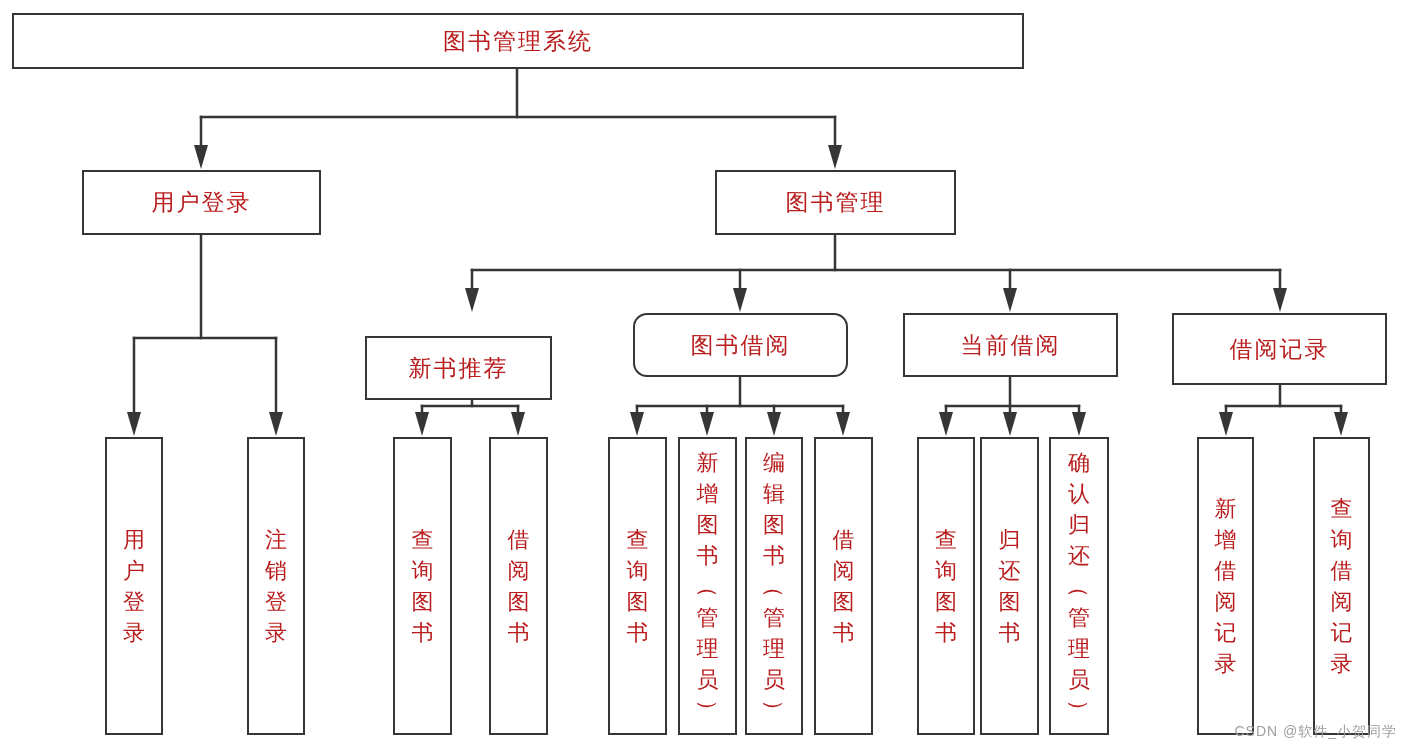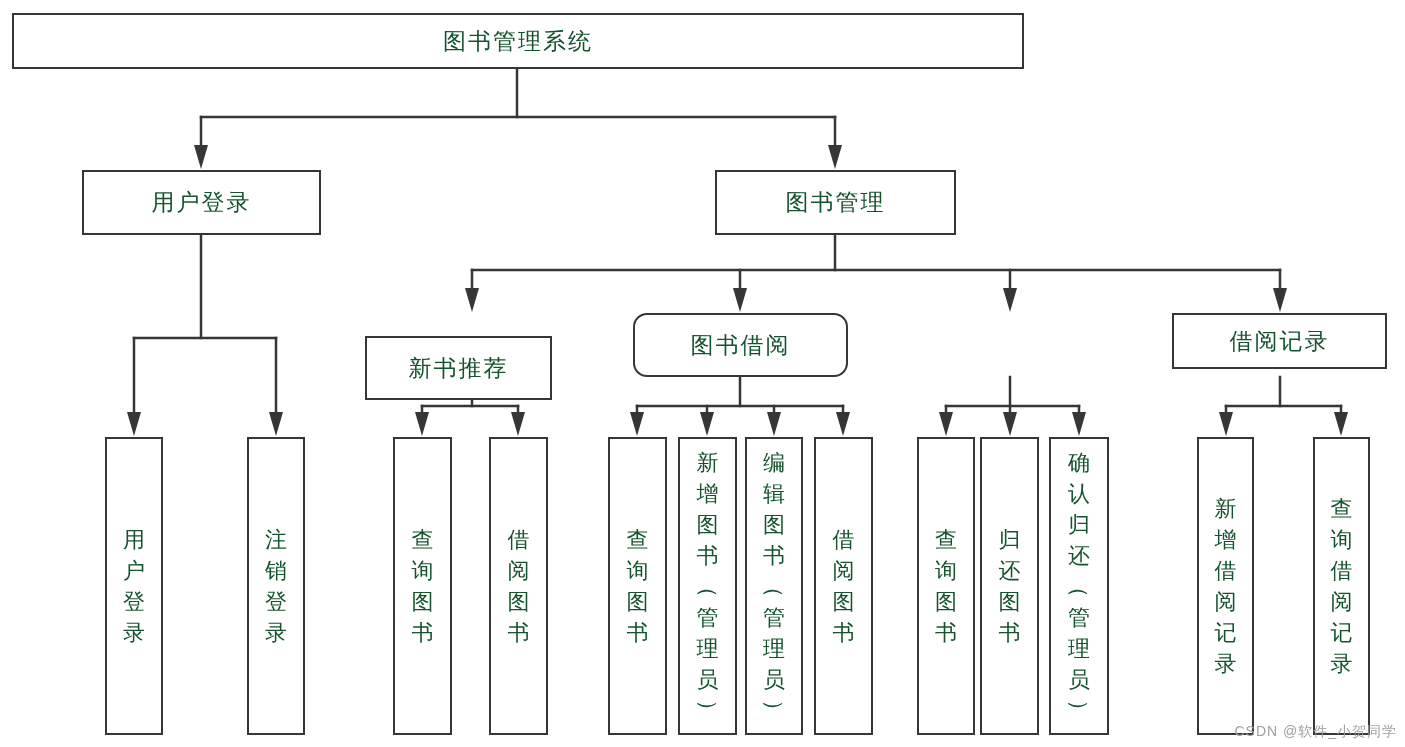--- a/index.html
+++ b/index.html
@@ -14,21 +14,21 @@
   svg.edges {
     position: absolute;
     left: 0; top: 0;
     width: 1405px; height: 747px;
   }
   .node {
     position: absolute;
     box-sizing: border-box;
     background: #ffffff;
     border: 2.5px solid #363636;
-    color: #14532d;
+    color: #b91c1c;
     display: flex;
     align-items: center;
     justify-content: center;
   }
   .hnode { font-size: 23px; letter-spacing: 2px; }
   .vnode {
     top: 437px;
     height: 298px;
     flex-direction: column;
     font-size: 22px;
@@ -121,21 +121,22 @@
     </g>
   </svg>
 
   <div class="node hnode" style="left:12px; top:13px; width:1012px; height:56px;">图书管理系统</div>
 
   <div class="node hnode" style="left:82px; top:170px; width:239px; height:65px;">用户登录</div>
   <div class="node hnode" style="left:715px; top:170px; width:241px; height:65px;">图书管理</div>
 
   <div class="node hnode" style="left:365px; top:313px; width:187px; height:64px;margin-top:23px;">新书推荐</div>
   <div class="node hnode" style="left:633px; top:313px; width:215px; height:64px;border-radius:14px;">图书借阅</div>
-  <div class="node hnode" style="left:1172px; top:313px; width:215px; height:56px;">借阅记录</div>
+  <div class="node hnode" style="left:903px; top:313px; width:215px; height:64px;">当前借阅</div>
+  <div class="node hnode" style="left:1172px; top:313px; width:215px; height:72px;">借阅记录</div>
 
   <div class="node vnode" style="left:105px; width:58px;">
       <span class="vchar">用</span>
       <span class="vchar">户</span>
       <span class="vchar">登</span>
       <span class="vchar">录</span>
     </div>
   <div class="node vnode" style="left:247px; width:58px;">
       <span class="vchar">注</span>
       <span class="vchar">销</span>

